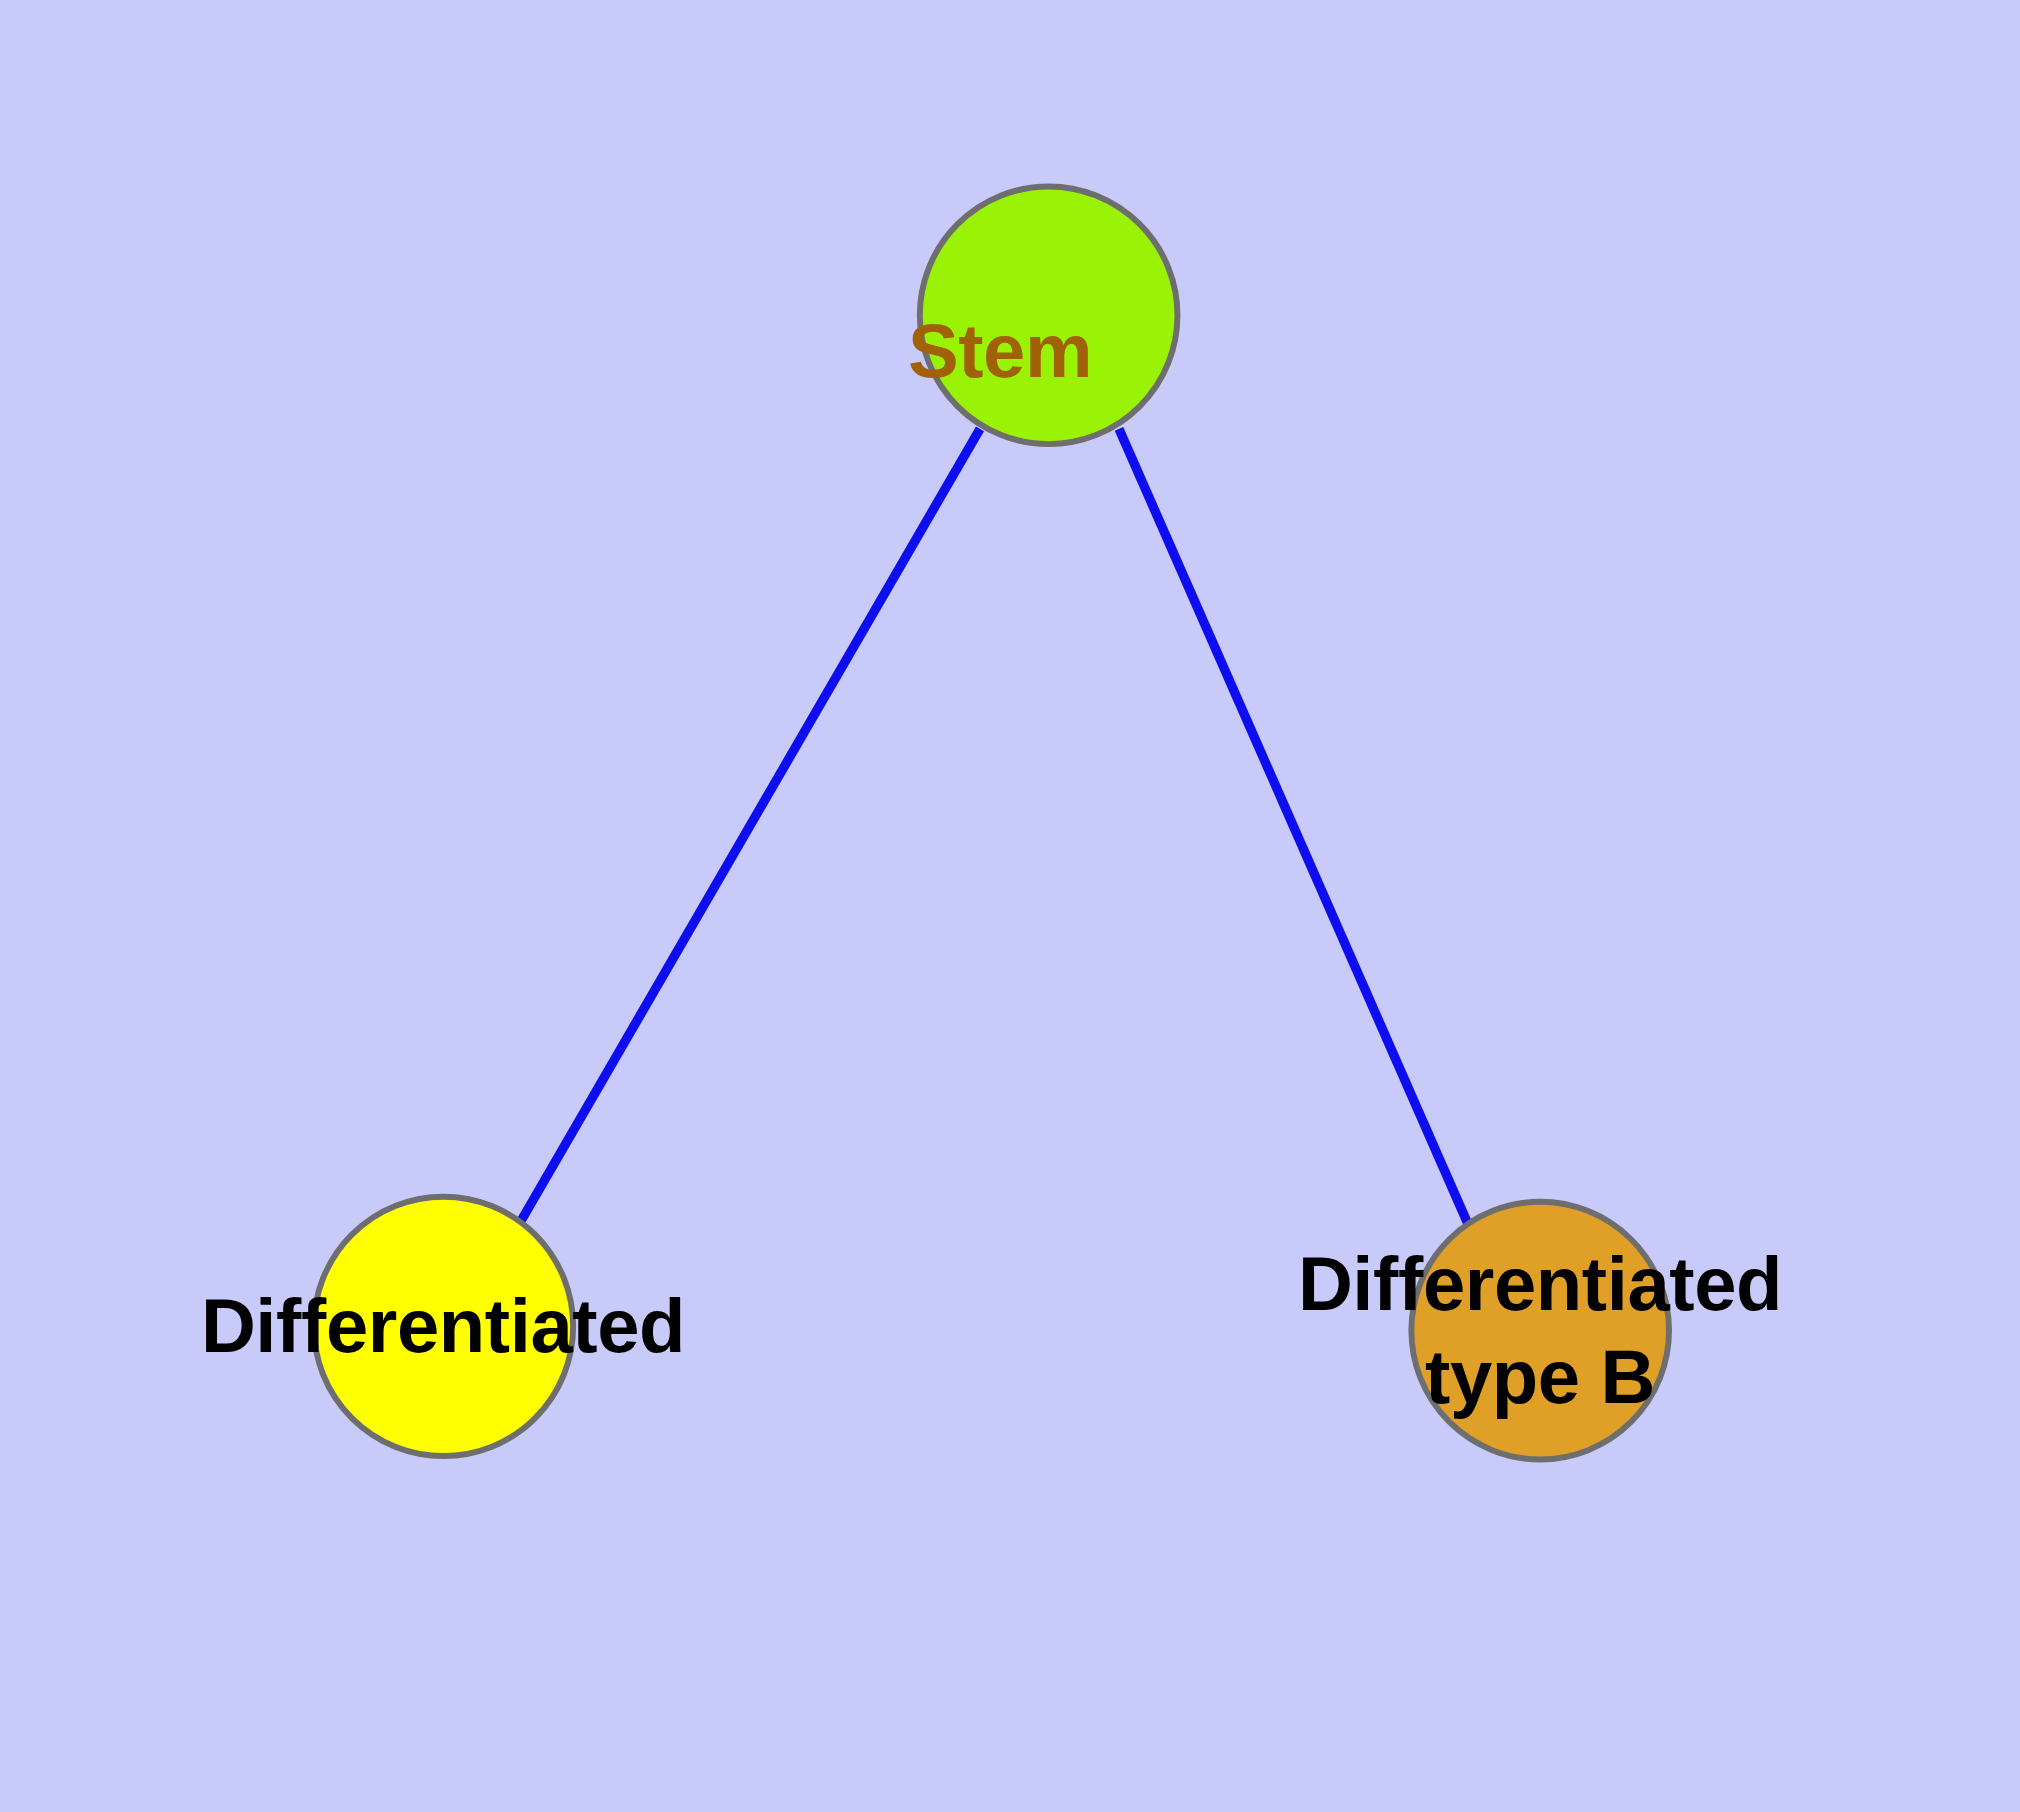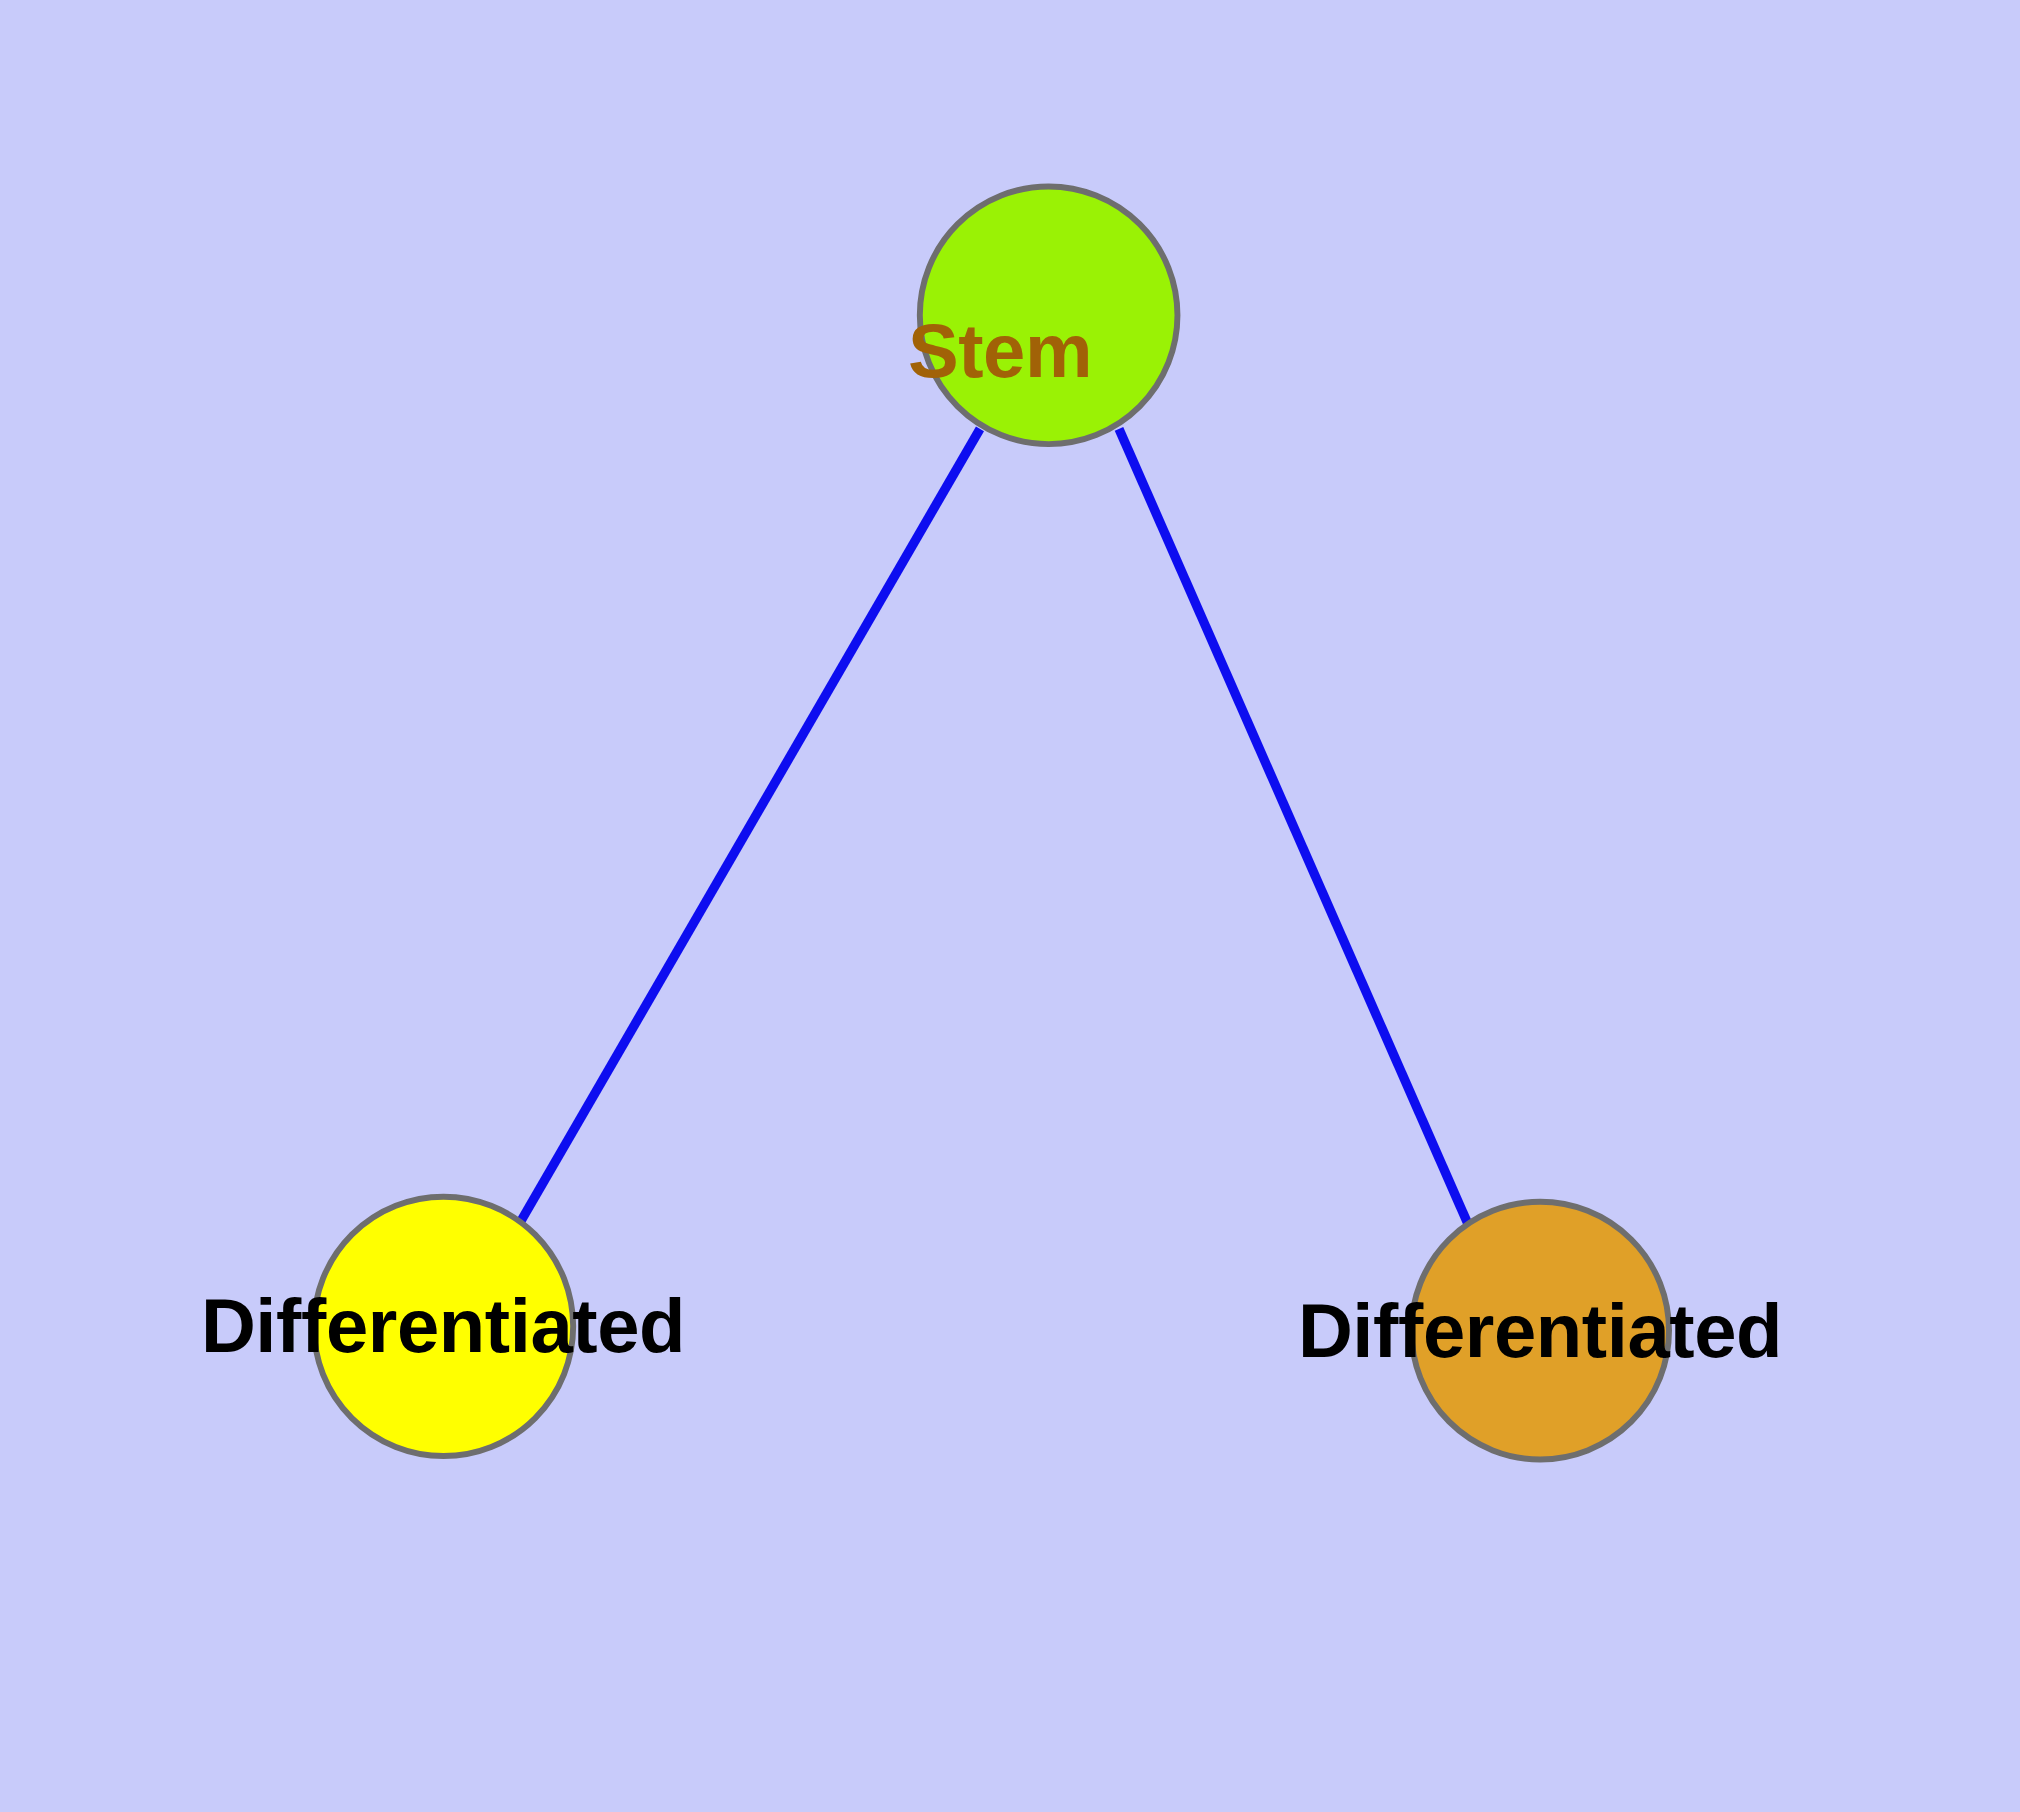--- a/index.html
+++ b/index.html
@@ -62,17 +62,18 @@
 
   <div id="label-layer">
       <div class="node-label" style="left: 1000px; top: 315px; font-size: 76px; color: #a16207; margin-top: 36px;">
         <span class="lbl-line">Stem</span>
       </div>
       <div class="node-label" style="left: 443px; top: 1326px; font-size: 76px; color: rgb(0, 0, 0);">
         <span class="lbl-line">Differentiated</span>
       </div>
       <div class="node-label" style="left: 1540px; top: 1331px; font-size: 76px; color: rgb(0, 0, 0);">
         <span class="lbl-line">Differentiated</span>
+        <span class="lbl-line">type B</span>
       </div>
     </div>
 
 </div>
 
 
 </body></html>

